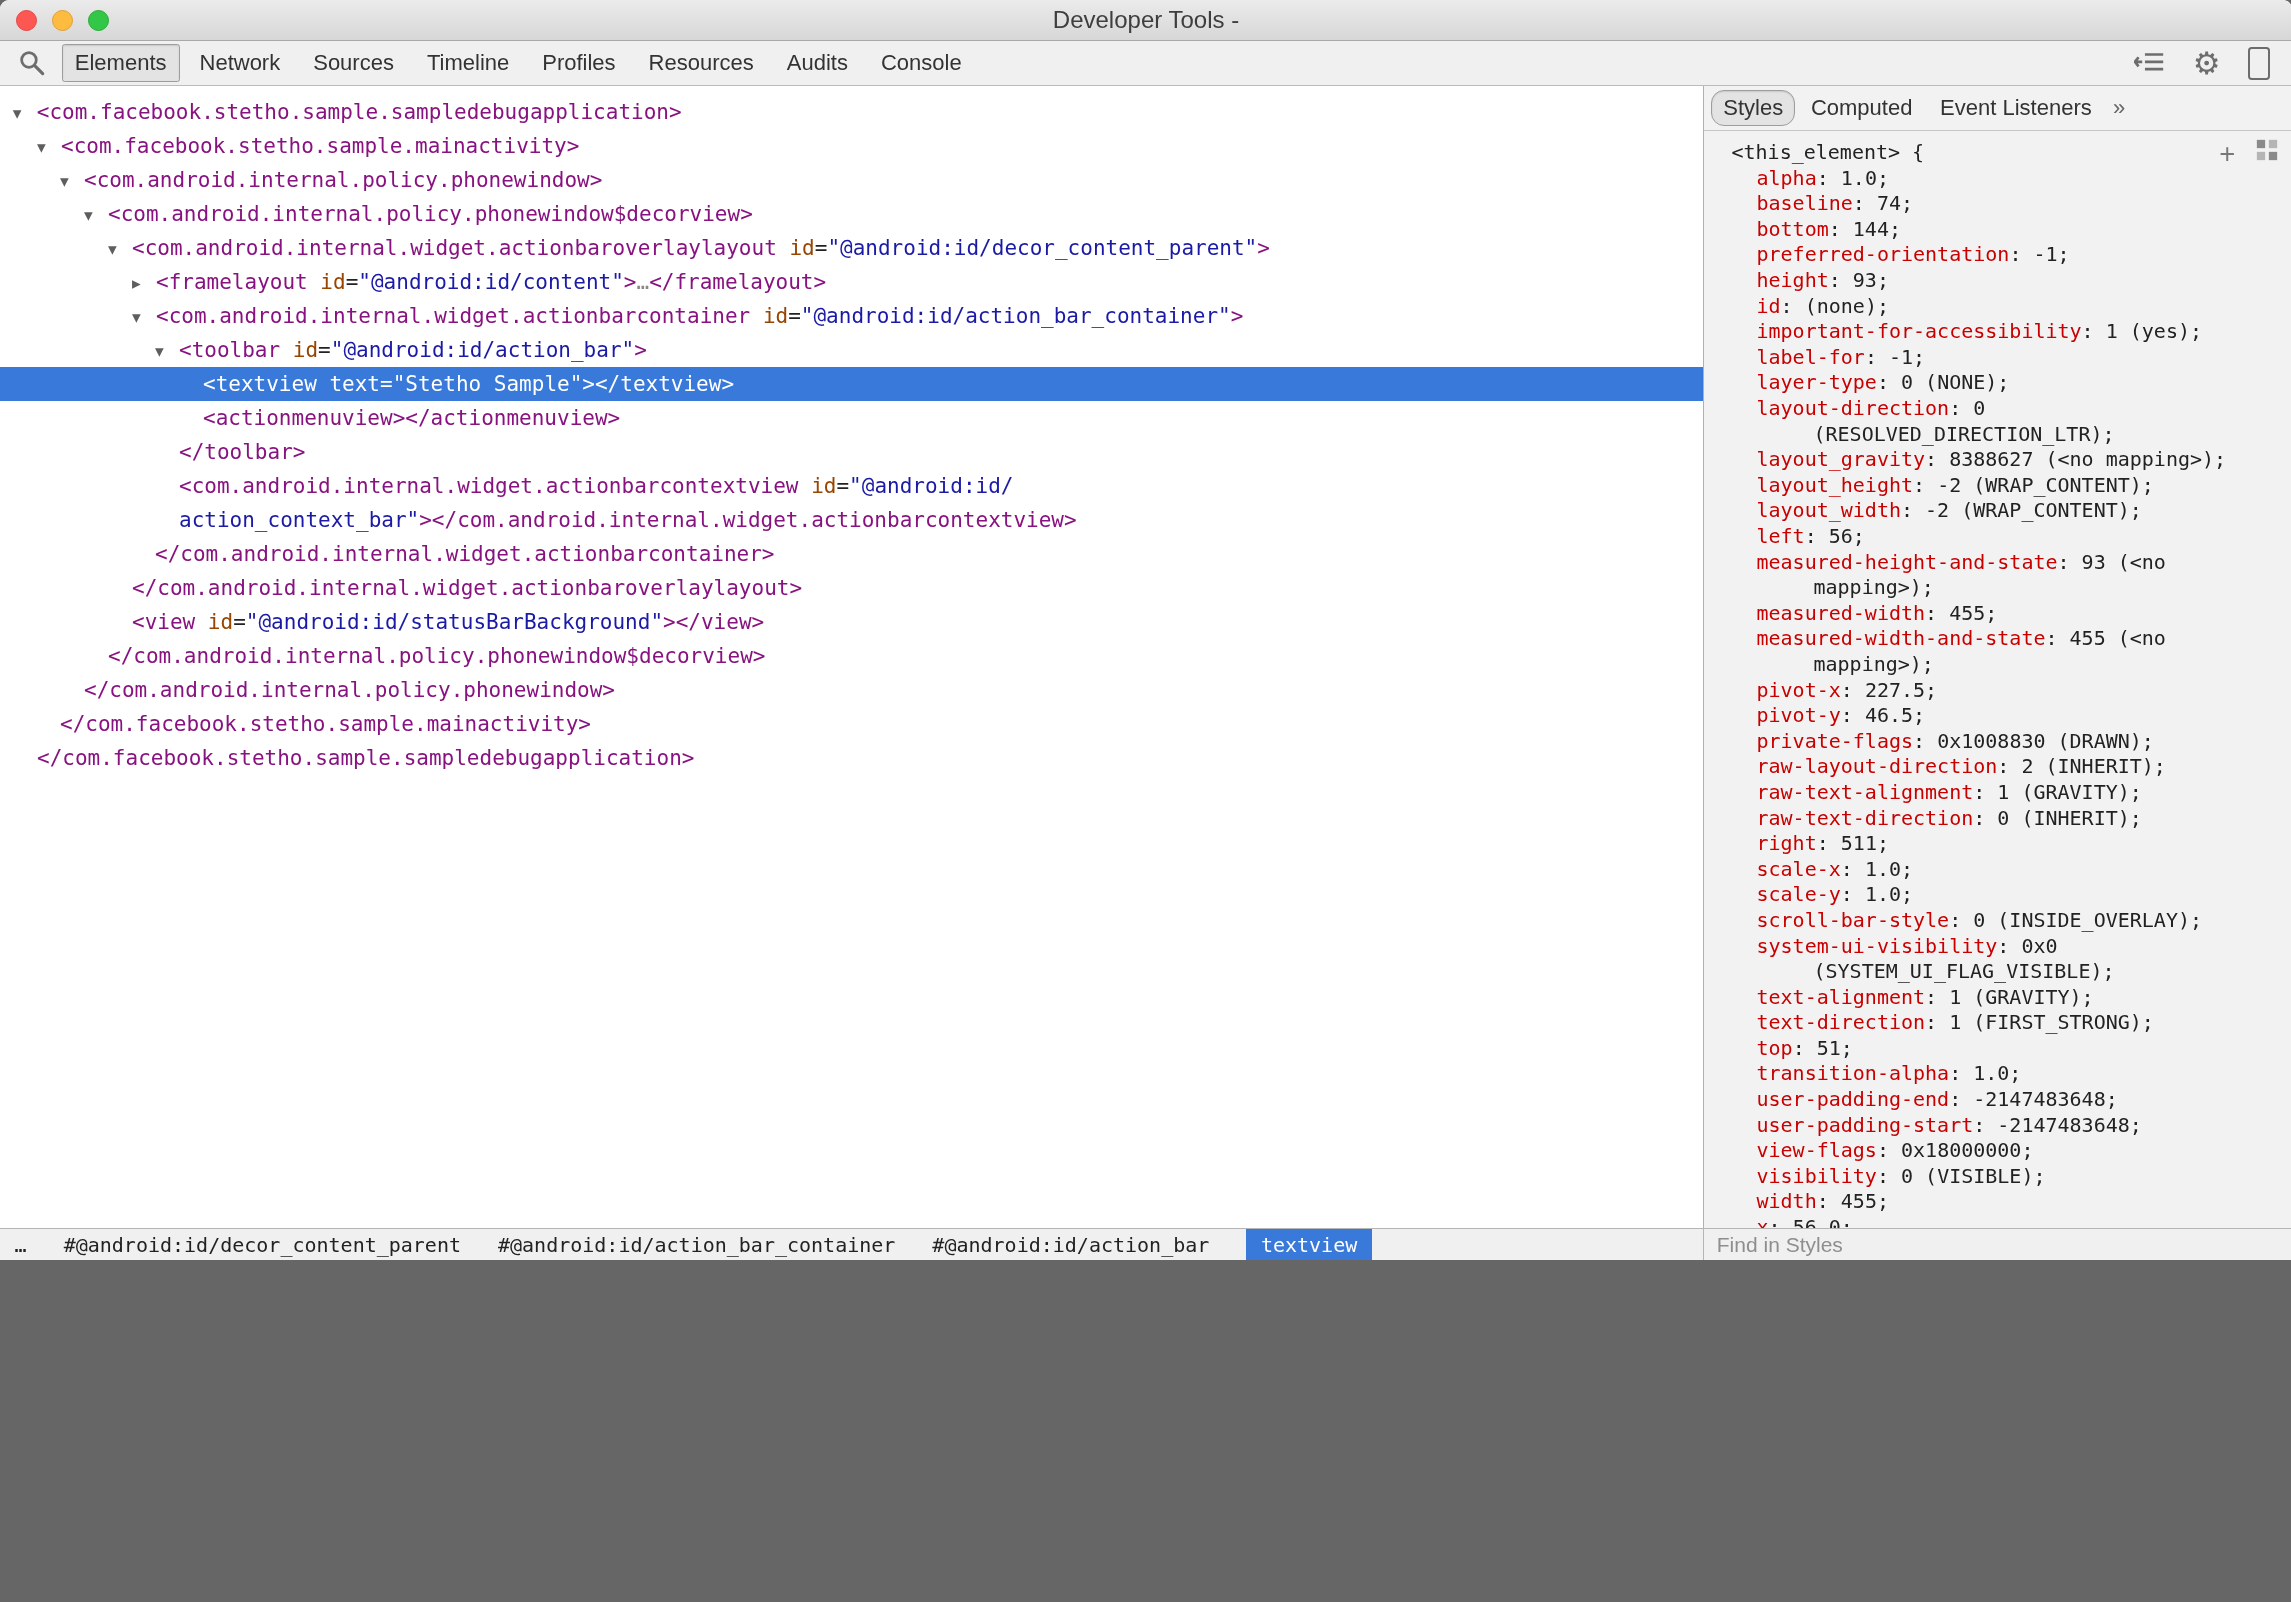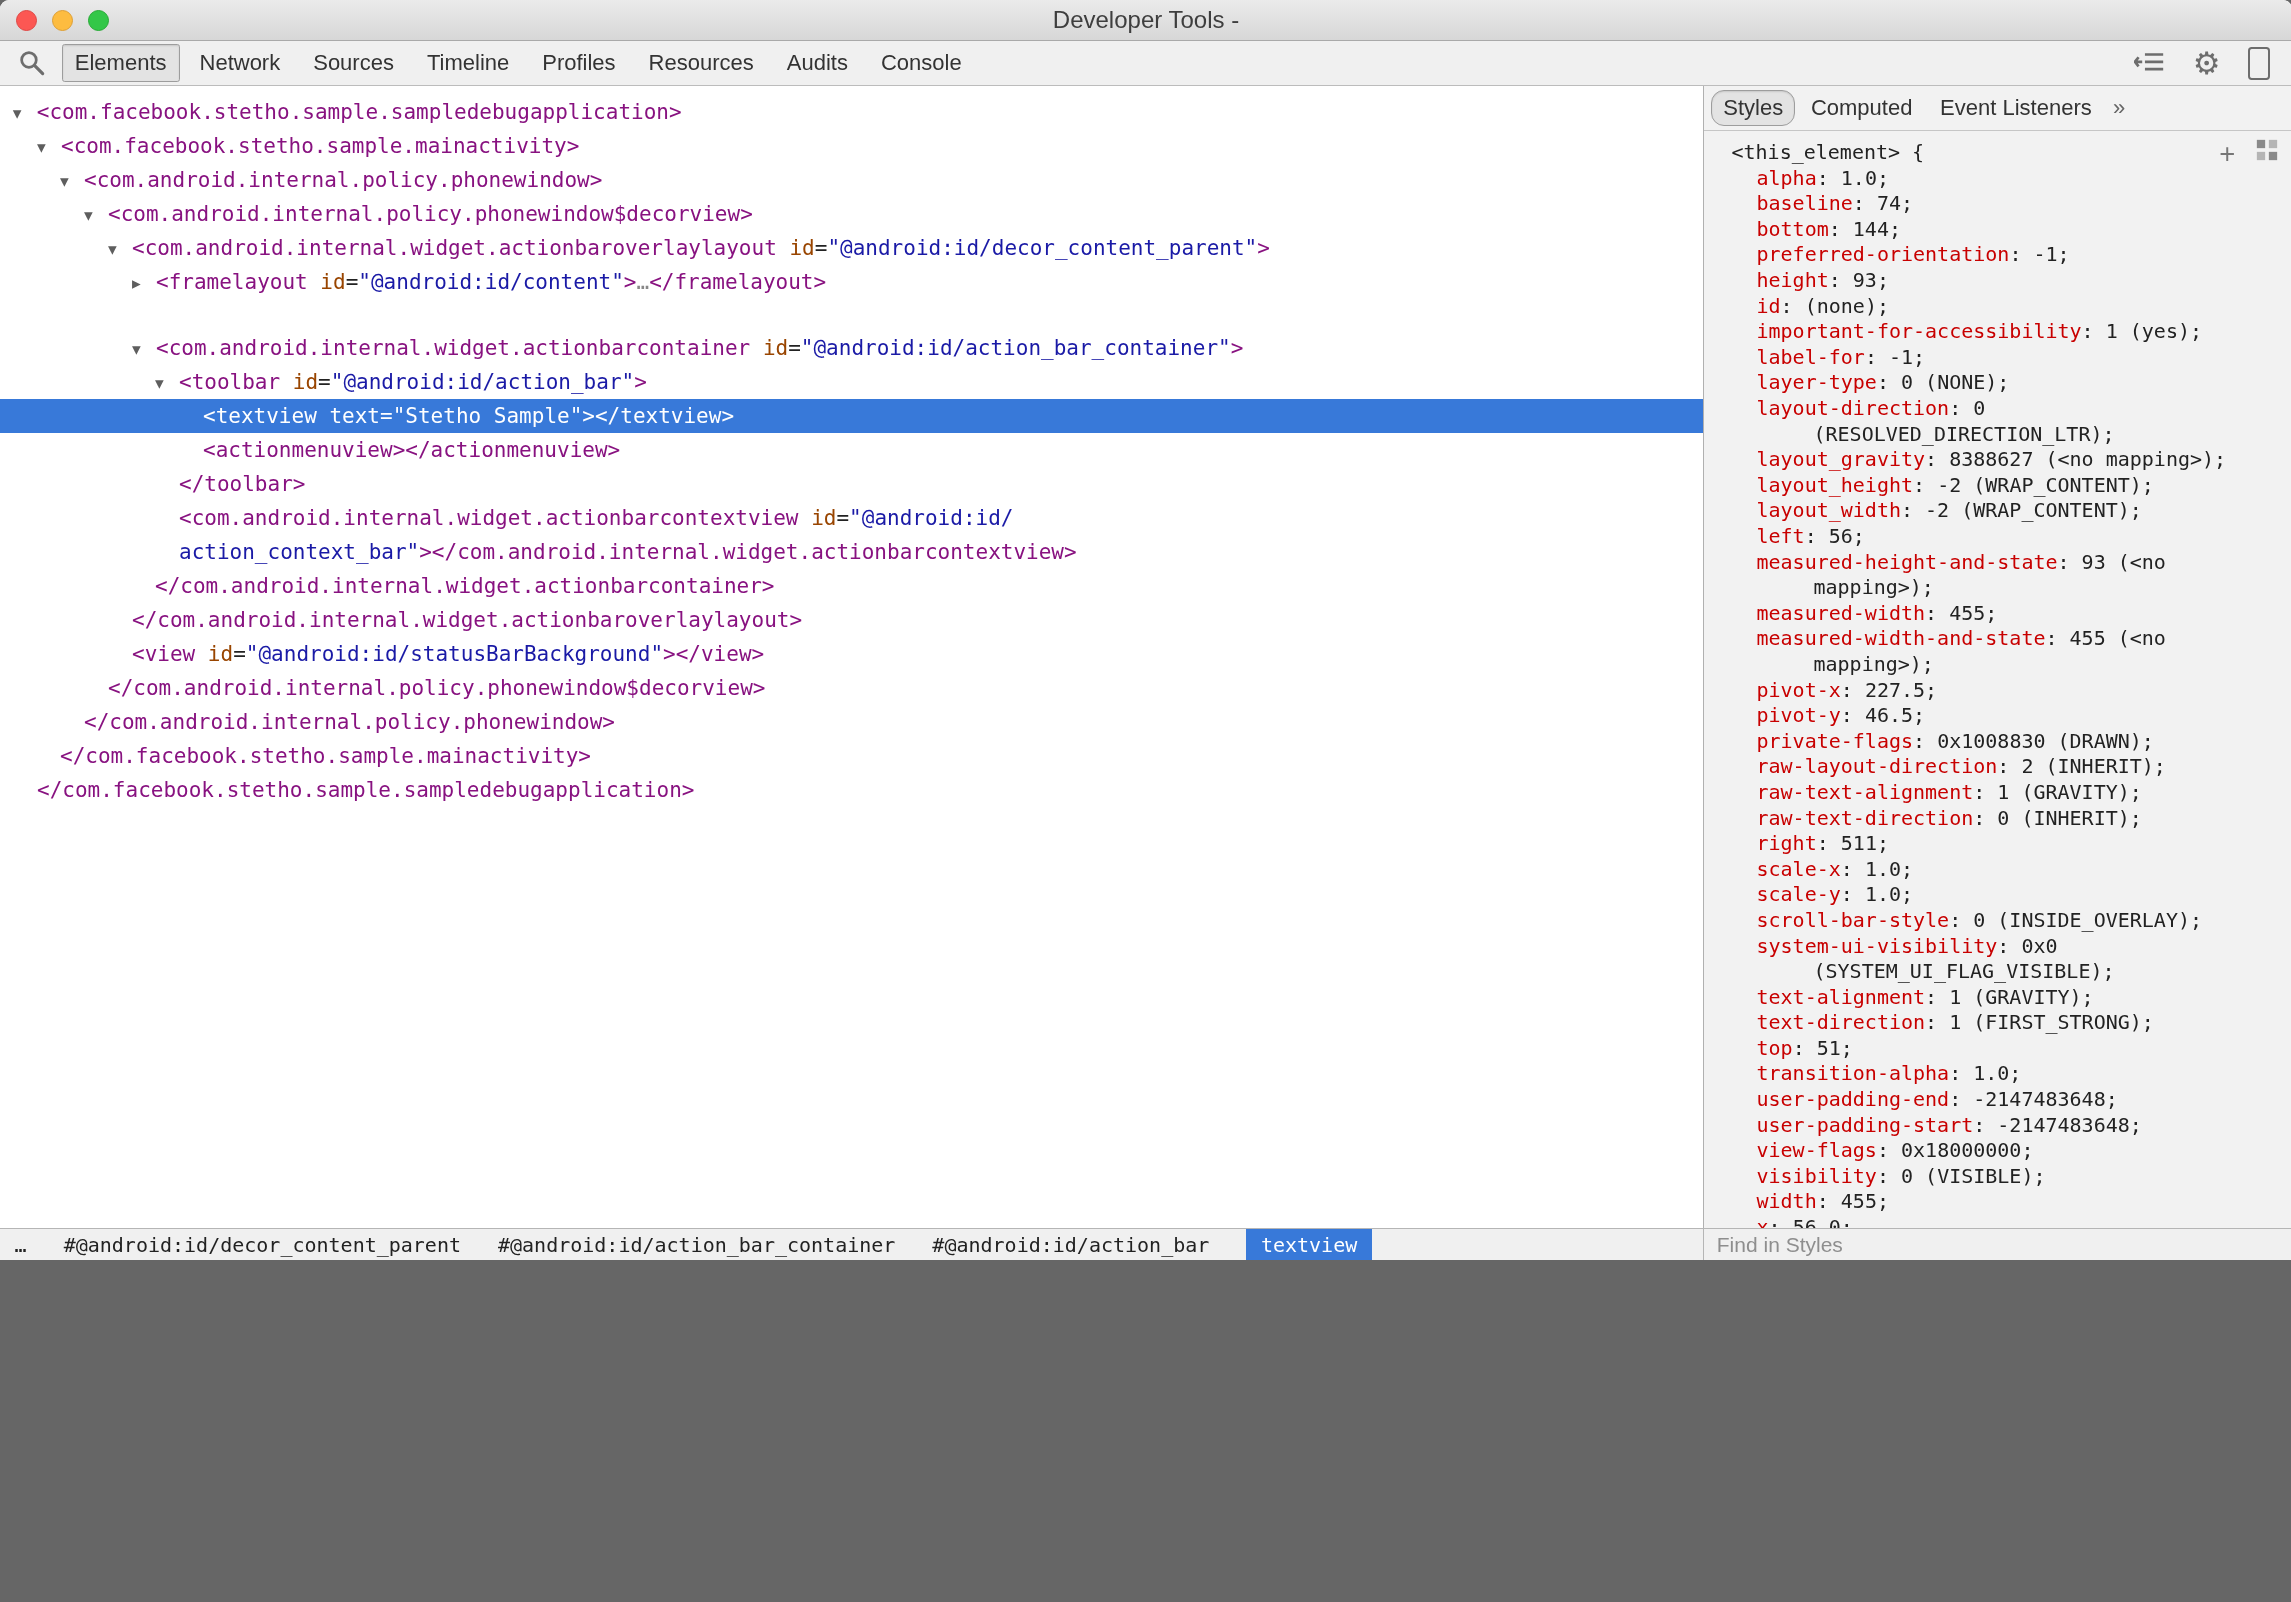--- a/index.html
+++ b/index.html
@@ -131,21 +131,21 @@
   <div class="main">
 
     <div class="elements-pane">
       <div>
           <div class="tree-row" style="padding-left: 12.8px;"><span class="arrow">▾</span><span class="tok tok-tag">&lt;com.facebook.stetho.sample.sampledebugapplication&gt;</span></div>
           <div class="tree-row" style="padding-left: 37px;"><span class="arrow">▾</span><span class="tok tok-tag">&lt;com.facebook.stetho.sample.mainactivity&gt;</span></div>
           <div class="tree-row" style="padding-left: 60px;"><span class="arrow">▾</span><span class="tok tok-tag">&lt;com.android.internal.policy.phonewindow&gt;</span></div>
           <div class="tree-row" style="padding-left: 84px;"><span class="arrow">▾</span><span class="tok tok-tag">&lt;com.android.internal.policy.phonewindow$decorview&gt;</span></div>
           <div class="tree-row" style="padding-left: 108px;"><span class="arrow">▾</span><span class="tok tok-tag">&lt;com.android.internal.widget.actionbaroverlaylayout</span><span class="tok tok-attr"> id</span><span class="tok tok-plain">=</span><span class="tok tok-val">"@android:id/decor_content_parent"</span><span class="tok tok-tag">&gt;</span></div>
           <div class="tree-row" style="padding-left: 132px;"><span class="arrow">▸</span><span class="tok tok-tag">&lt;framelayout</span><span class="tok tok-attr"> id</span><span class="tok tok-plain">=</span><span class="tok tok-val">"@android:id/content"</span><span class="tok tok-tag">&gt;</span><span class="tok tok-dim">…</span><span class="tok tok-tag">&lt;/framelayout&gt;</span></div>
-          <div class="tree-row" style="padding-left: 132px; margin-top: 32px;"><span class="arrow">▾</span><span class="tok tok-tag">&lt;com.android.internal.widget.actionbarcontainer</span><span class="tok tok-attr"> id</span><span class="tok tok-plain">=</span><span class="tok tok-val">"@android:id/action_bar_container"</span><span class="tok tok-tag">&gt;</span></div>
+          <div class="tree-row" style="padding-left: 132px;"><span class="arrow">▾</span><span class="tok tok-tag">&lt;com.android.internal.widget.actionbarcontainer</span><span class="tok tok-attr"> id</span><span class="tok tok-plain">=</span><span class="tok tok-val">"@android:id/action_bar_container"</span><span class="tok tok-tag">&gt;</span></div>
           <div class="tree-row" style="padding-left: 155px;"><span class="arrow">▾</span><span class="tok tok-tag">&lt;toolbar</span><span class="tok tok-attr"> id</span><span class="tok tok-plain">=</span><span class="tok tok-val">"@android:id/action_bar"</span><span class="tok tok-tag">&gt;</span></div>
           <div class="tree-row selected" style="padding-left: 203px;"><span class="tok tok-tag">&lt;textview</span><span class="tok tok-attr"> text</span><span class="tok tok-plain">=</span><span class="tok tok-val">"Stetho Sample"</span><span class="tok tok-tag">&gt;&lt;/textview&gt;</span></div>
           <div class="tree-row" style="padding-left: 203px;"><span class="tok tok-tag">&lt;actionmenuview&gt;&lt;/actionmenuview&gt;</span></div>
           <div class="tree-row" style="padding-left: 179px;"><span class="tok tok-tag">&lt;/toolbar&gt;</span></div>
           <div class="tree-row" style="padding-left: 179px;"><span class="tok tok-tag">&lt;com.android.internal.widget.actionbarcontextview</span><span class="tok tok-attr"> id</span><span class="tok tok-plain">=</span><span class="tok tok-val">"@android:id/</span></div>
           <div class="tree-row" style="padding-left: 179px;"><span class="tok tok-val">action_context_bar"</span><span class="tok tok-tag">&gt;&lt;/com.android.internal.widget.actionbarcontextview&gt;</span></div>
           <div class="tree-row" style="padding-left: 155px;"><span class="tok tok-tag">&lt;/com.android.internal.widget.actionbarcontainer&gt;</span></div>
           <div class="tree-row" style="padding-left: 132px;"><span class="tok tok-tag">&lt;/com.android.internal.widget.actionbaroverlaylayout&gt;</span></div>
           <div class="tree-row" style="padding-left: 132px;"><span class="tok tok-tag">&lt;view</span><span class="tok tok-attr"> id</span><span class="tok tok-plain">=</span><span class="tok tok-val">"@android:id/statusBarBackground"</span><span class="tok tok-tag">&gt;&lt;/view&gt;</span></div>
           <div class="tree-row" style="padding-left: 108px;"><span class="tok tok-tag">&lt;/com.android.internal.policy.phonewindow$decorview&gt;</span></div>

